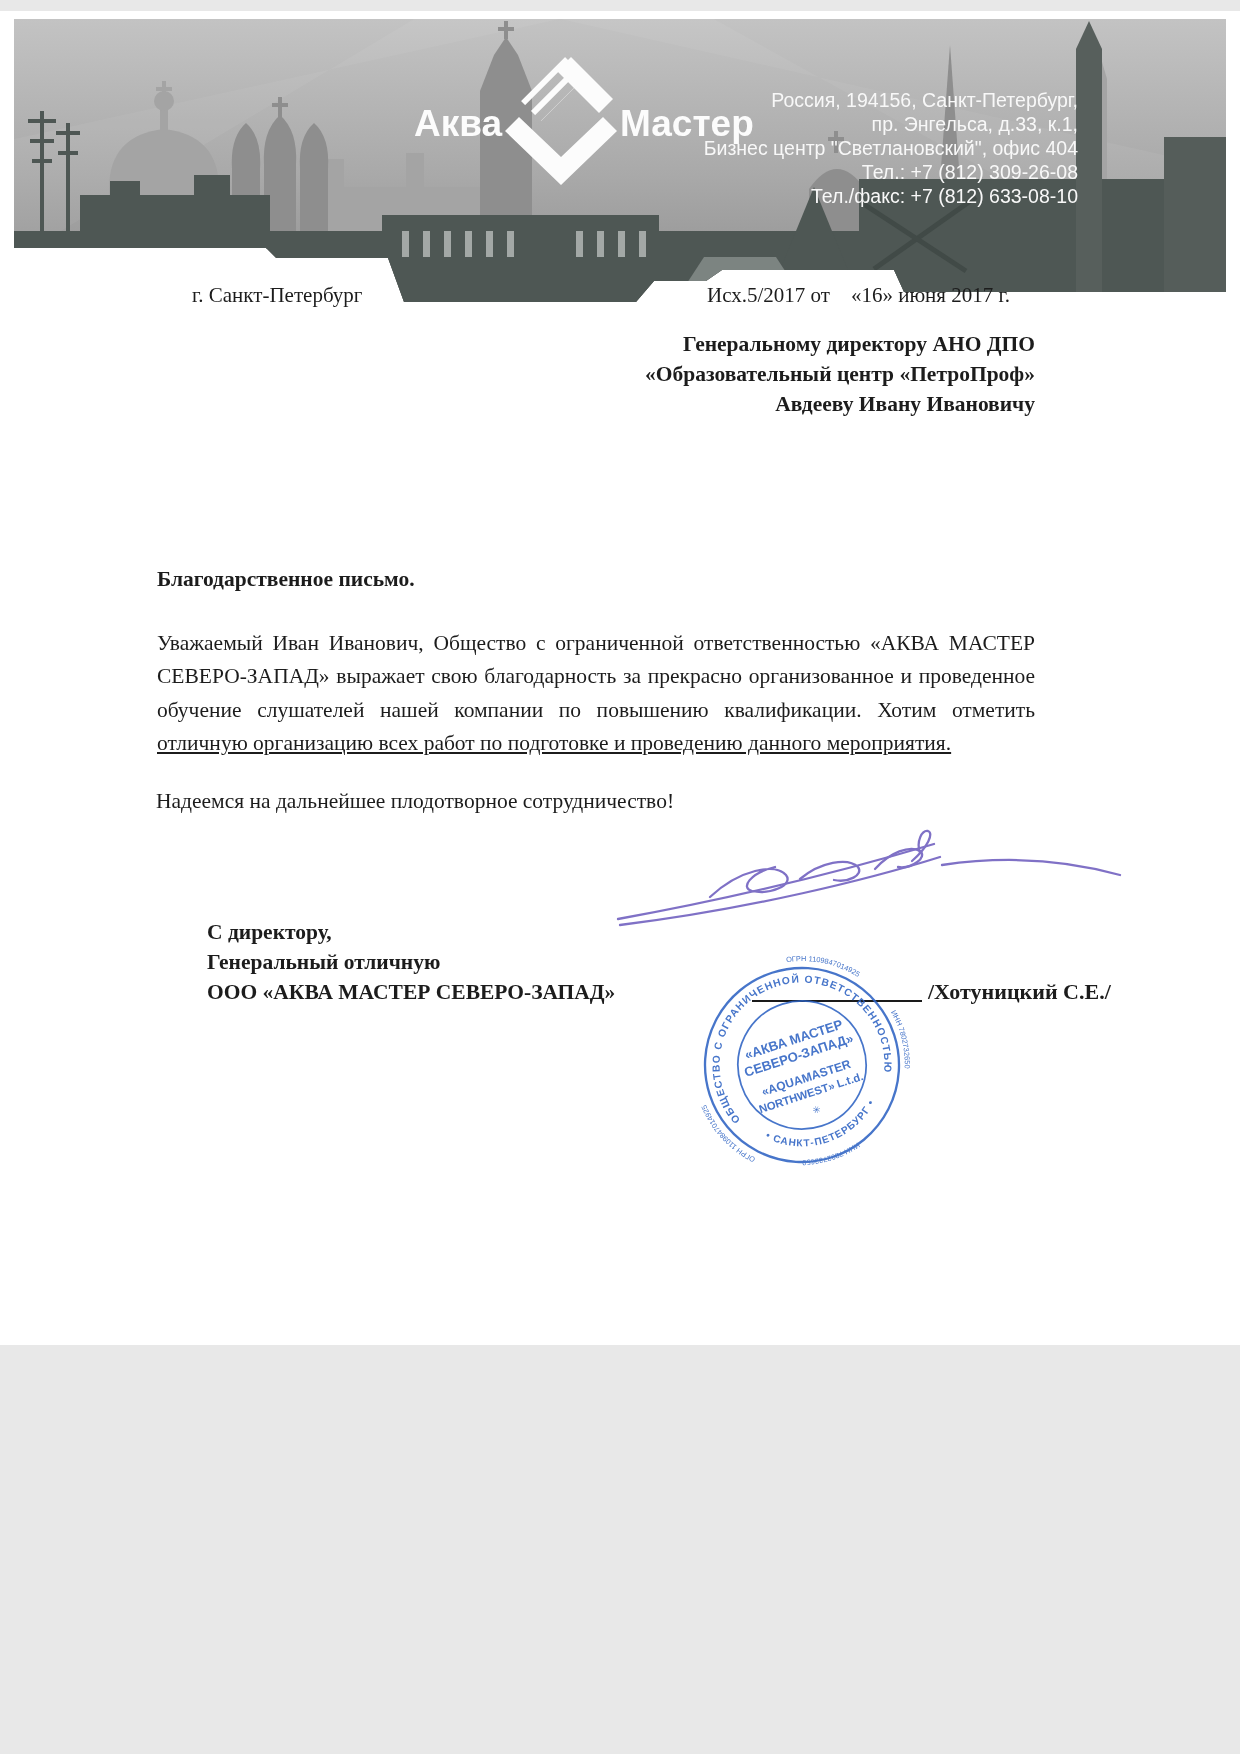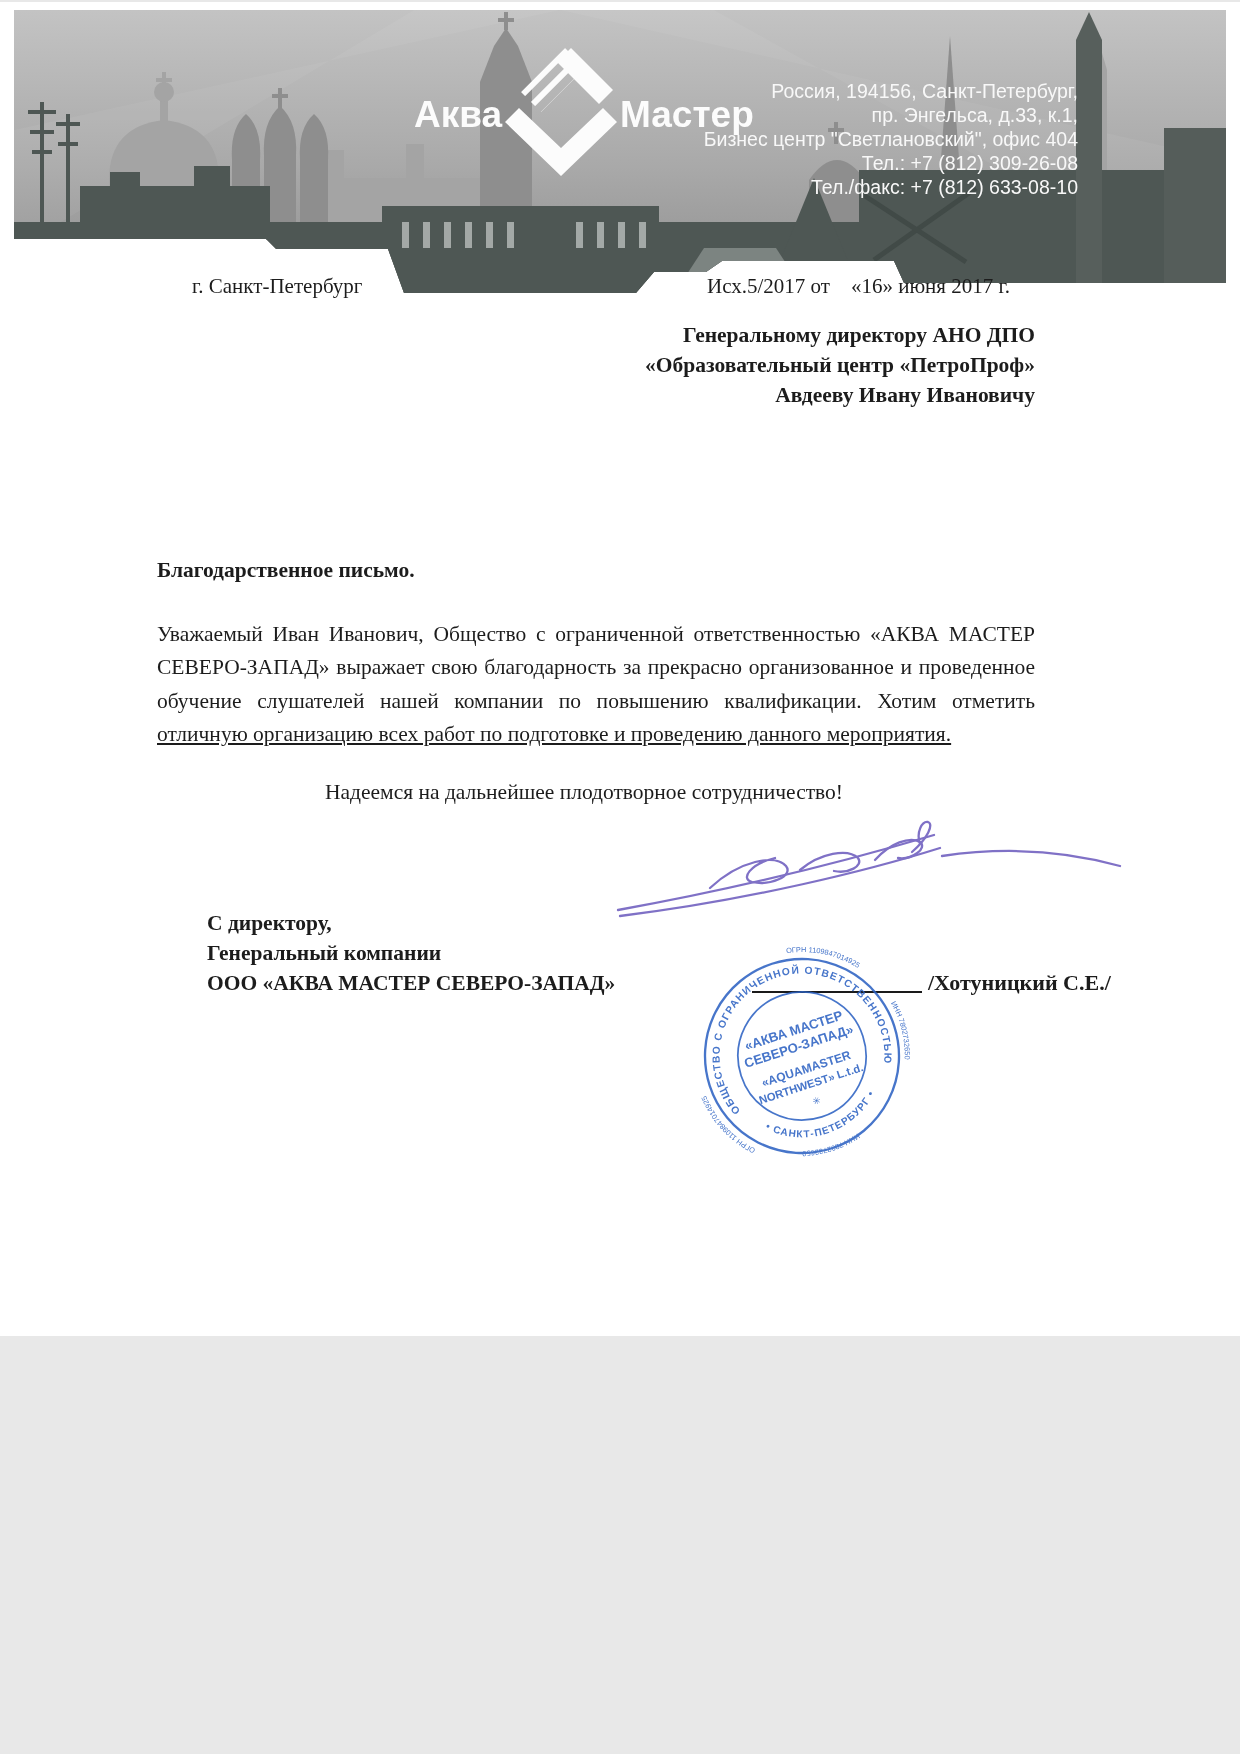--- a/index.html
+++ b/index.html
@@ -1,32 +1,32 @@
 <!DOCTYPE html>
 <html lang="ru"><head>
 <meta charset="utf-8">
 <title>Document</title>
 <style>
   html,body{margin:0;padding:0;background:#e8e8e8;}
   .page{
-    position:relative;width:1240px;height:1334px;margin:2px auto;
+    position:relative;width:1240px;height:1334px;margin:11px auto;
     background:#ffffff;overflow:hidden;
     font-family:"Liberation Serif", serif;color:#1c1c1c;
   }
   .abs{position:absolute;}
   .meta-city{left:192px;top:272px;font-size:21px;}
   .meta-ref{right:230px;top:272px;font-size:21px;white-space:pre;text-align:center;}
   .addressee{right:205px;top:318px;text-align:right;font-weight:bold;
     font-size:21.5px;line-height:30px;}
   .title{left:157px;top:556px;width:878px;text-align:left;
     font-weight:bold;font-size:21.5px;}
   .body-text{left:157px;top:620px;width:878px;font-size:21.5px;}
   .body-text .jline{text-align:justify;text-align-last:justify;height:33.4px;}
   .body-text .lline{text-align:left;height:33.4px;text-decoration:underline;}
-  .closing{left:148px;top:778px;width:872px;text-align:center;font-size:21.5px;}
+  .closing{left:156px;top:778px;width:872px;font-size:21.5px;}
   .sig-block{left:207px;top:906px;font-weight:bold;font-size:21.5px;line-height:30px;}
   .signer{left:928px;top:968px;font-weight:bold;font-size:22px;z-index:6;}
   .overlay{left:590px;top:806px;z-index:5;pointer-events:none;}
   .banner{left:14px;top:8px;}
 </style>
 </head>
 <body>
 
 <div class="page">
 
@@ -155,21 +155,21 @@
     <div class="jline">Уважаемый Иван Иванович, Общество с ограниченной ответственностью «АКВА МАСТЕР</div>
     <div class="jline">СЕВЕРО-ЗАПАД» выражает свою благодарность за прекрасно организованное и проведенное</div>
     <div class="jline">обучение слушателей нашей компании по повышению квалификации. Хотим отметить</div>
     <div class="lline">отличную организацию всех работ по подготовке и проведению данного мероприятия.</div>
   </div>
 
   <div class="abs closing">Надеемся на дальнейшее плодотворное сотрудничество!</div>
 
   <div class="abs sig-block">
     <div>С директору,</div>
-    <div>Генеральный компании</div>
+    <div>Генеральный отличную</div>
     <div>ООО «АКВА МАСТЕР СЕВЕРО-ЗАПАД»</div>
   </div>
 
   <svg class="abs overlay" width="570" height="380" viewBox="0 0 570 380">
     <defs>
       <path id="arcTop" d="M 54.9,174.7 A 85 85 0 1 1 185.1,174.7"></path>
       <path id="arcBottom" d="M 41.1,148.7 A 84 84 0 0 0 198.9,148.7"></path>
       <path id="arcNumTop" d="M 120,13 A 107 107 0 0 1 213,66"></path>
       <path id="arcNumLeft" d="M 51,202 A 107 107 0 0 1 13,120"></path>
       <path id="arcNumRight" d="M 212.7,66.5 A 107 107 0 0 1 204,184"></path>

